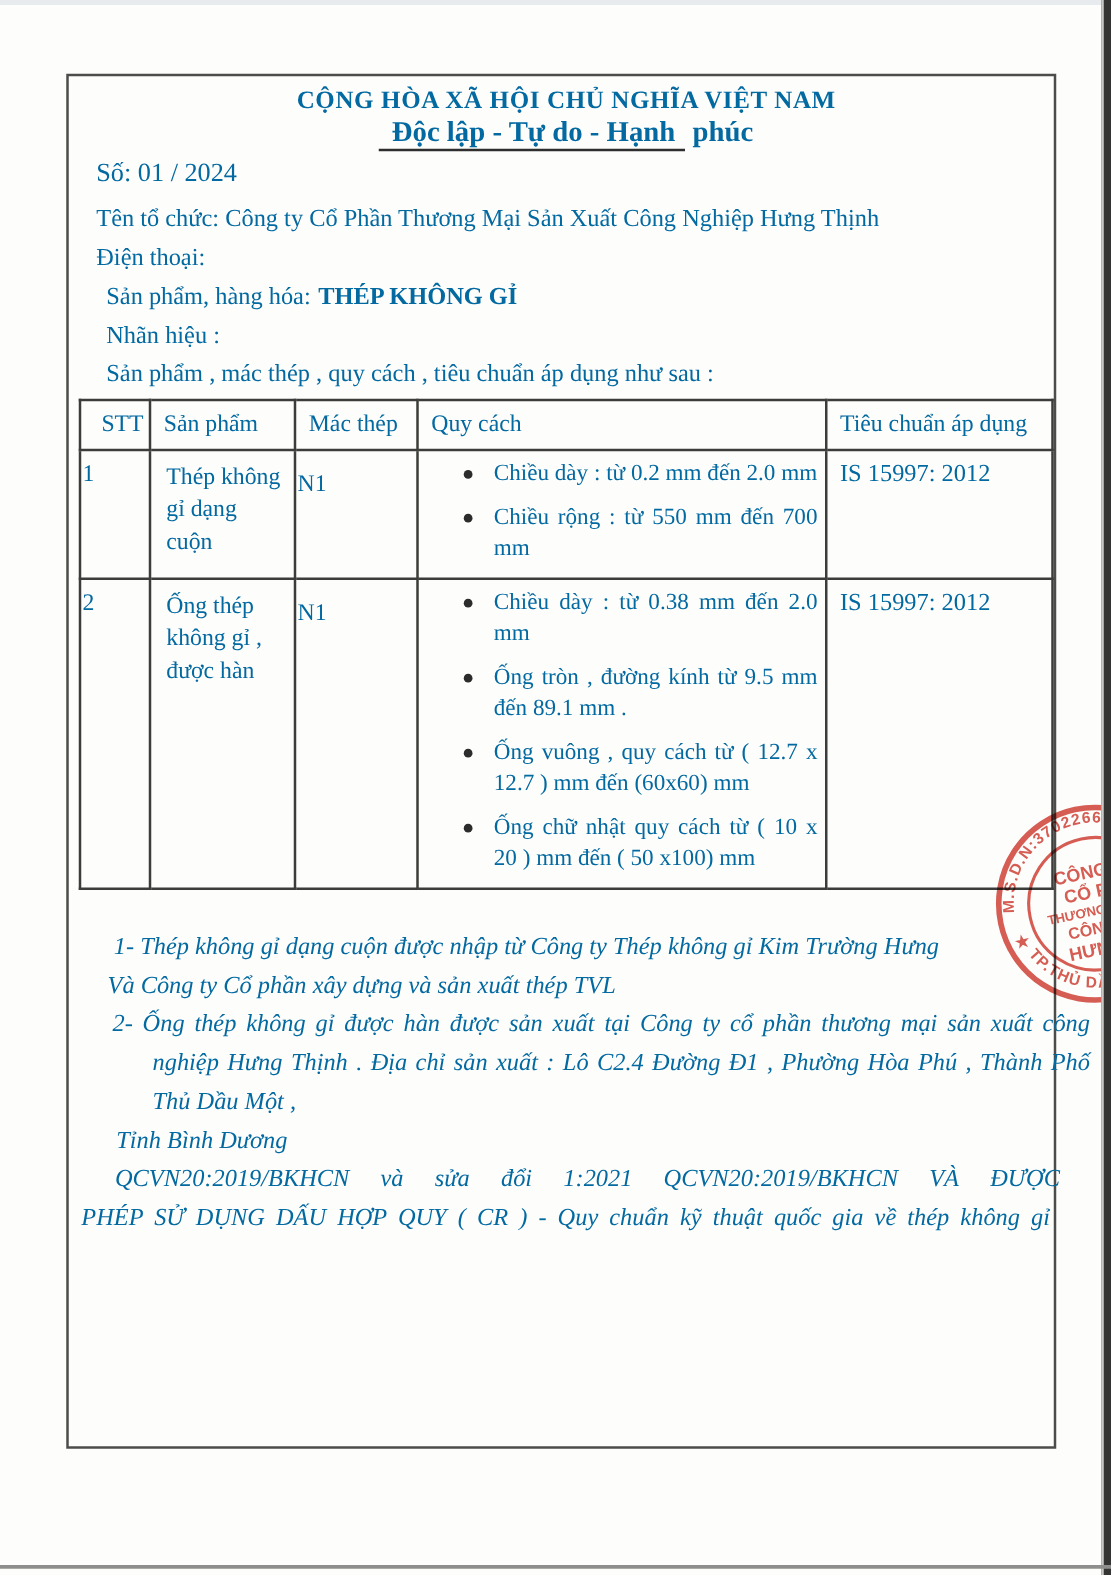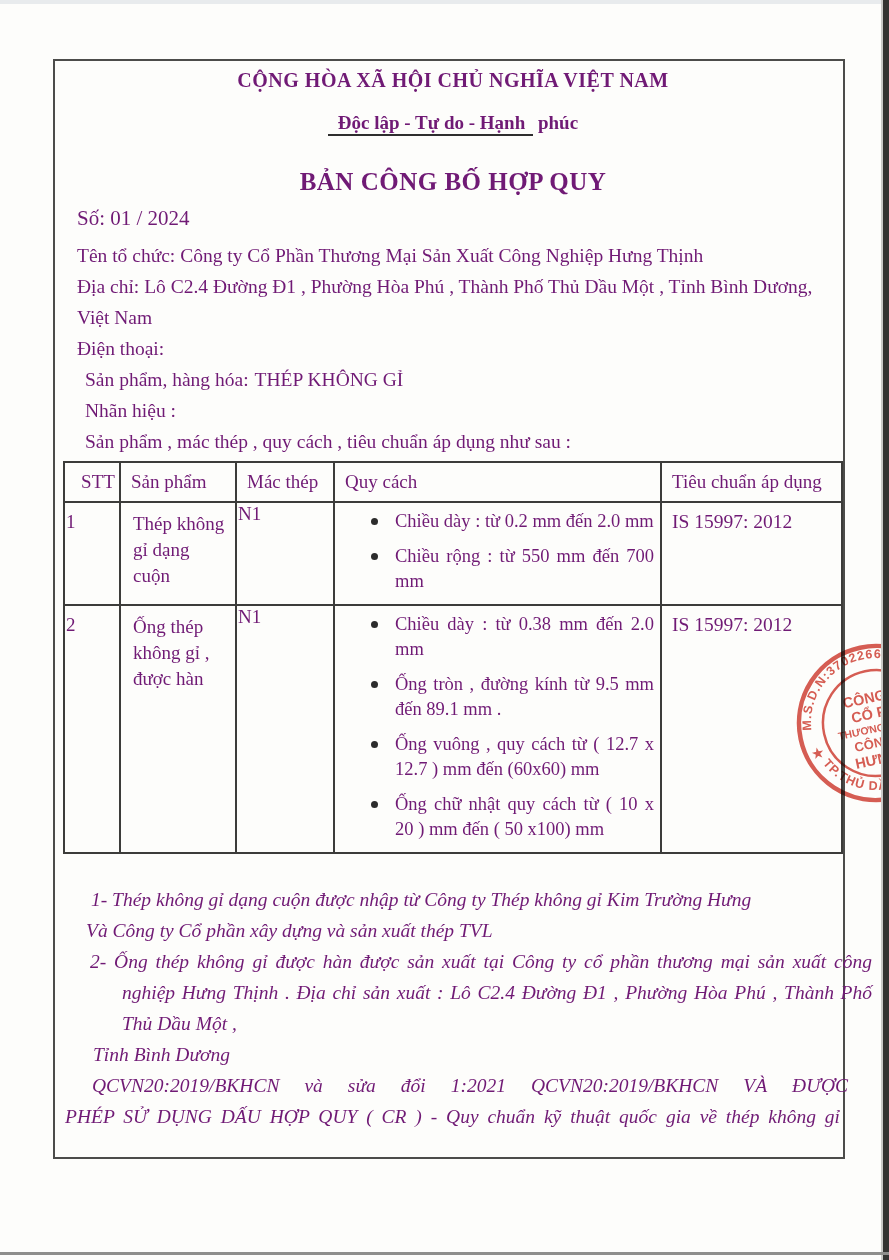--- a/index.html
+++ b/index.html
@@ -1,54 +1,54 @@
 <!DOCTYPE html>
 <html><head>
 <meta charset="utf-8">
 <style>
   html,body { margin:0; padding:0; background:#ffffff; }
   .page {
     position:relative; width:889px; height:1260px; overflow:hidden;
-    background:#fdfdfb; font-family:"Liberation Serif", serif; color:#701a75;
+    background:#fdfdfb; font-family:"Liberation Serif", serif; color:#0369a1;
   }
   
   .scan-top-band    { position:absolute; left:0; top:0; width:100%; height:4px; background:#e8ebed; }
   .scan-right-band  { position:absolute; right:0; top:0; width:6px; height:100%; background:#343432; border-left:2px solid #c9c9c7; z-index:30; }
   .scan-bottom-line { position:absolute; left:0; top:1252px; width:100%; height:3px; background:#8e8e8c; z-index:30; }
 
   .frame {
     position:absolute; left:53px; top:59px; width:792px; height:1100px;
     border:2px solid #4c4c4a; box-sizing:border-box;
   }
   .content { position:absolute; left:0; top:0; right:0; padding:0 14px 0 22px; }
 
   .nh1   { margin-top:7px;  text-align:center; font-weight:bold; font-size:20px; line-height:24px; letter-spacing:.5px; }
-  .motto { margin-top:19px;  text-align:center; font-weight:bold; font-size:19px; line-height:23px; }
+  .motto { margin-top:2px;  text-align:center; font-weight:bold; font-size:23px; line-height:23px; }
   .motto .u { border-bottom:2px solid #2e2e2e; padding:0 8px 1px 10px; }
   .title { margin-top:33px; text-align:center; font-weight:bold; font-size:25px; line-height:30px; letter-spacing:.5px; }
   .docno { margin-top:9px;  text-align:left; font-size:21px; line-height:25px; }
 
   .p  { margin:0; font-size:19.5px; line-height:31px; }
   .mt { margin-top:9px; }
   .ind { padding-left:8px; }
-  .bold { font-weight:normal; }
+  .bold { font-weight:bold; }
   .lbl { margin-right:6px; }
 
   table.spec {
     margin-top:4px; margin-left:-14px; width:778px;
     border-collapse:collapse; table-layout:fixed; font-size:19px;
   }
   table.spec th, table.spec td { border:2px solid #3c3c3a; vertical-align:top; font-weight:normal; text-align:left; }
   table.spec thead tr { height:40px; }
   table.spec thead th { vertical-align:middle; padding:2px 4px 2px 10px; }
   table.spec thead th.h-stt { text-align:center; padding-left:16px; }
   tr.r1 { height:96px; } tr.r2 { height:236px; }
   td.stt { text-align:center; padding-top:8px; }
   td.sp  { padding:8px 10px 0 12px; text-align:justify; line-height:26px; }
-  td.mt2 { text-align:center; padding-top:0; }
+  td.mt2 { text-align:center; padding-top:16px; }
   td.tc  { padding:8px 2px 0 10px; font-size:19.5px; }
   td.qc  { padding:0; }
   td.qc ul { margin:6px 0 0 0; padding:0 6px 0 0; list-style:none; }
   td.qc li { position:relative; padding-left:60px; margin-bottom:10px; text-align:justify; line-height:25px; font-size:18.5px; }
   td.qc li::before { content:""; position:absolute; left:36px; top:9px; width:7px; height:7px; border-radius:50%; background:#2c2c2c; }
 
   .notes { margin-top:30px; font-size:19.5px; line-height:31px;font-style:italic; }
   .n1a { padding-left:14px; }
   .n1b { padding-left:9px; }
   .n2  { margin:0 0 0 13px; width:750px; padding-left:32px; text-indent:-32px; text-align:justify; }
@@ -71,25 +71,23 @@
 
 <div class="page">
   <div class="scan-top-band"></div>
 
   <div class="frame">
     <div class="content">
 
       <div class="nh1">CỘNG HÒA XÃ HỘI CHỦ NGHĨA VIỆT NAM</div>
       <div class="motto"><span class="u">Độc lập - Tự do - Hạnh</span> <span>phúc</span></div>
 
-      <div class="title">BẢN CÔNG BỐ HỢP QUY</div>
       <div class="docno">Số: 01 / 2024</div>
 
       <p class="p mt">Tên tổ chức: Công ty Cổ Phần Thương Mại Sản Xuất Công Nghiệp Hưng Thịnh</p>
-      <p class="p">Địa chỉ: Lô C2.4 Đường Đ1 , Phường Hòa Phú , Thành Phố Thủ Dầu Một , Tỉnh Bình Dương, Việt Nam</p>
       <p class="p">Điện thoại:</p>
       <p class="p ind"><span class="lbl">Sản phẩm, hàng hóa:</span><span class="bold">THÉP KHÔNG GỈ</span></p>
       <p class="p ind">Nhãn hiệu :</p>
       <p class="p ind">Sản phẩm , mác thép , quy cách , tiêu chuẩn áp dụng như sau :</p>
 
       <table class="spec">
         <colgroup>
           <col style="width:56px">
             <col style="width:116px">
             <col style="width:98px">

